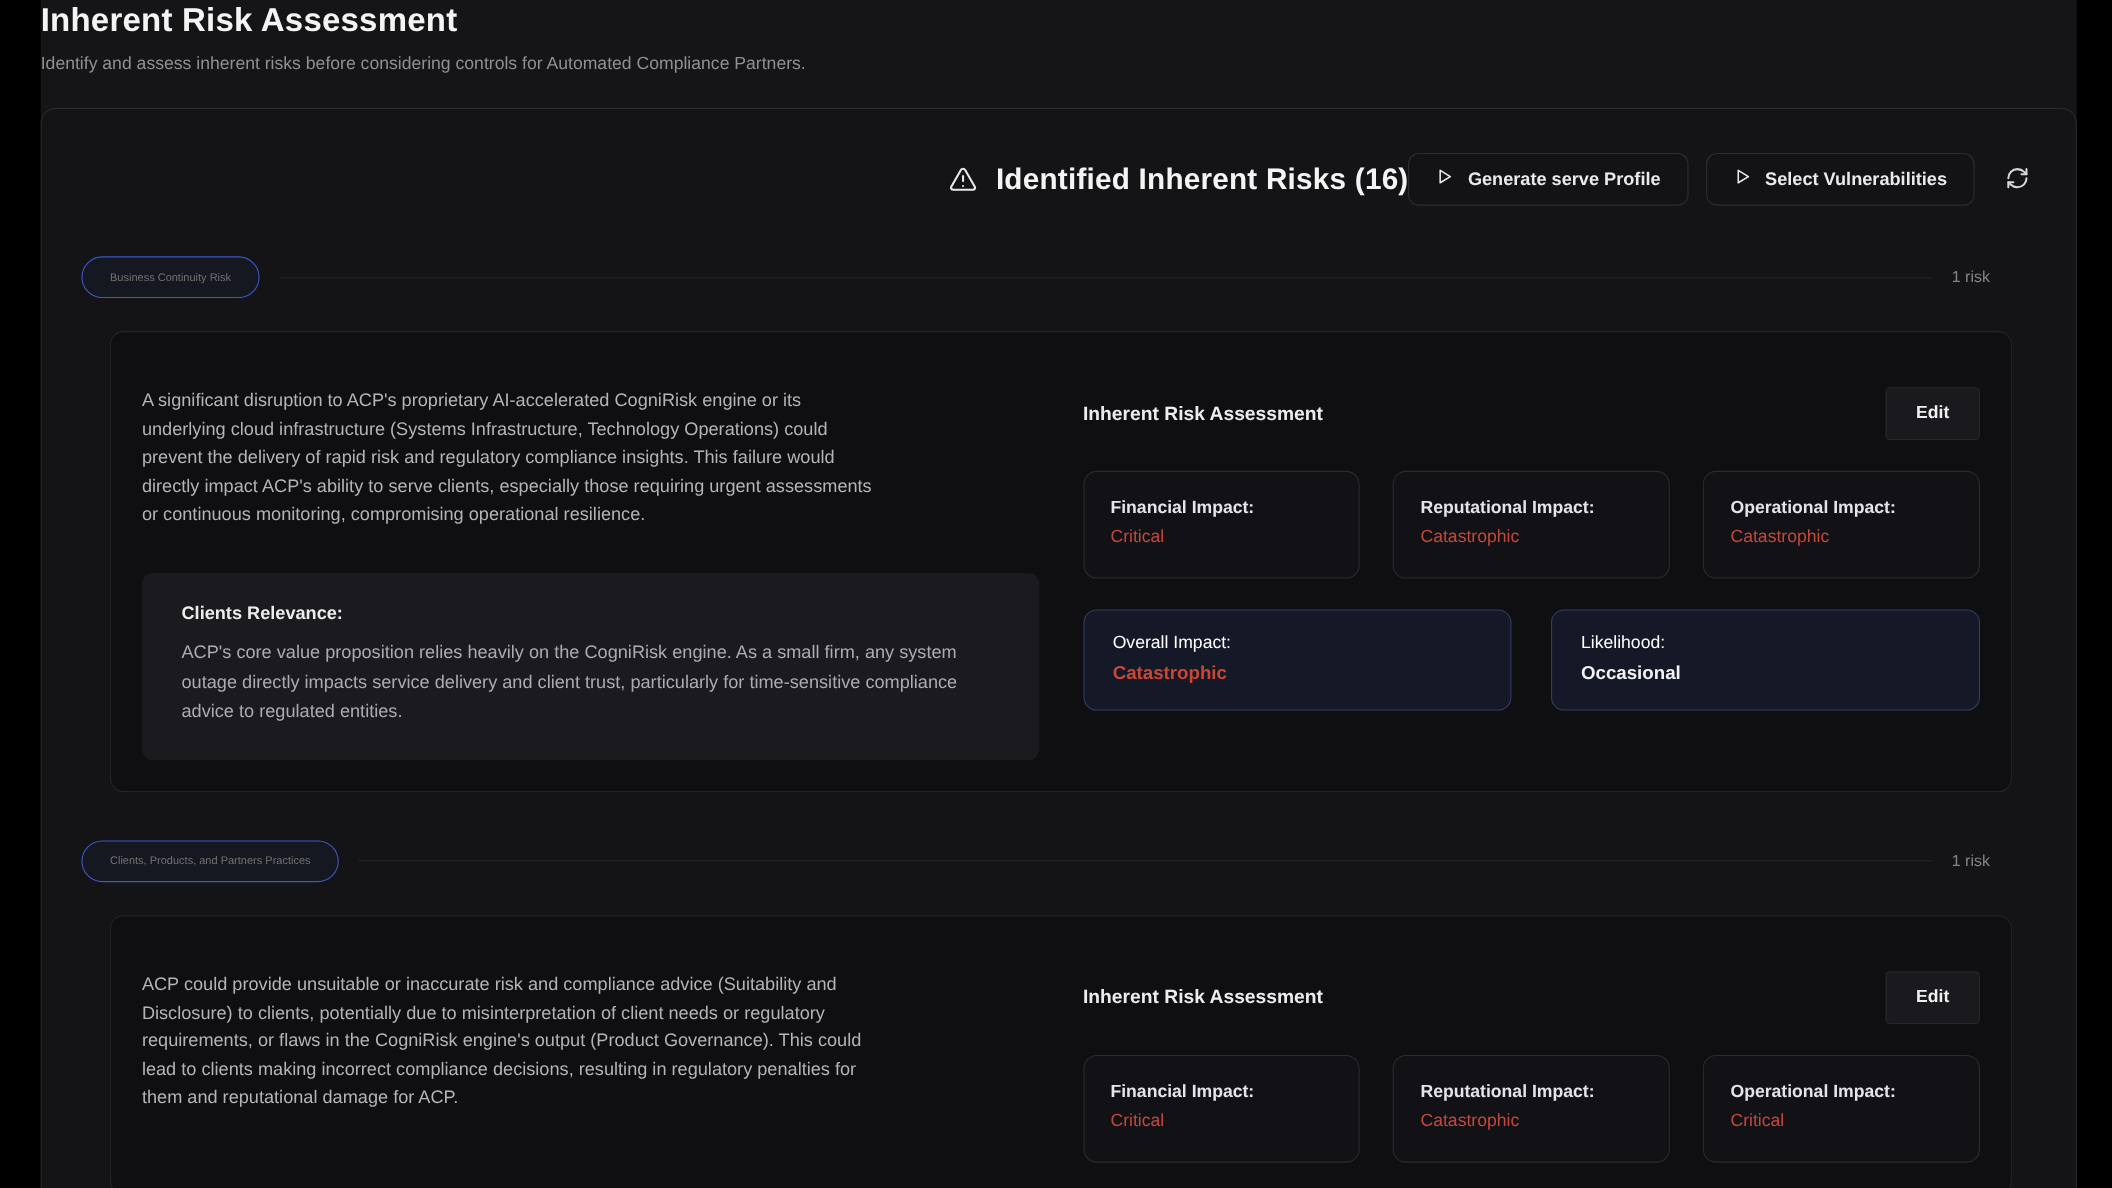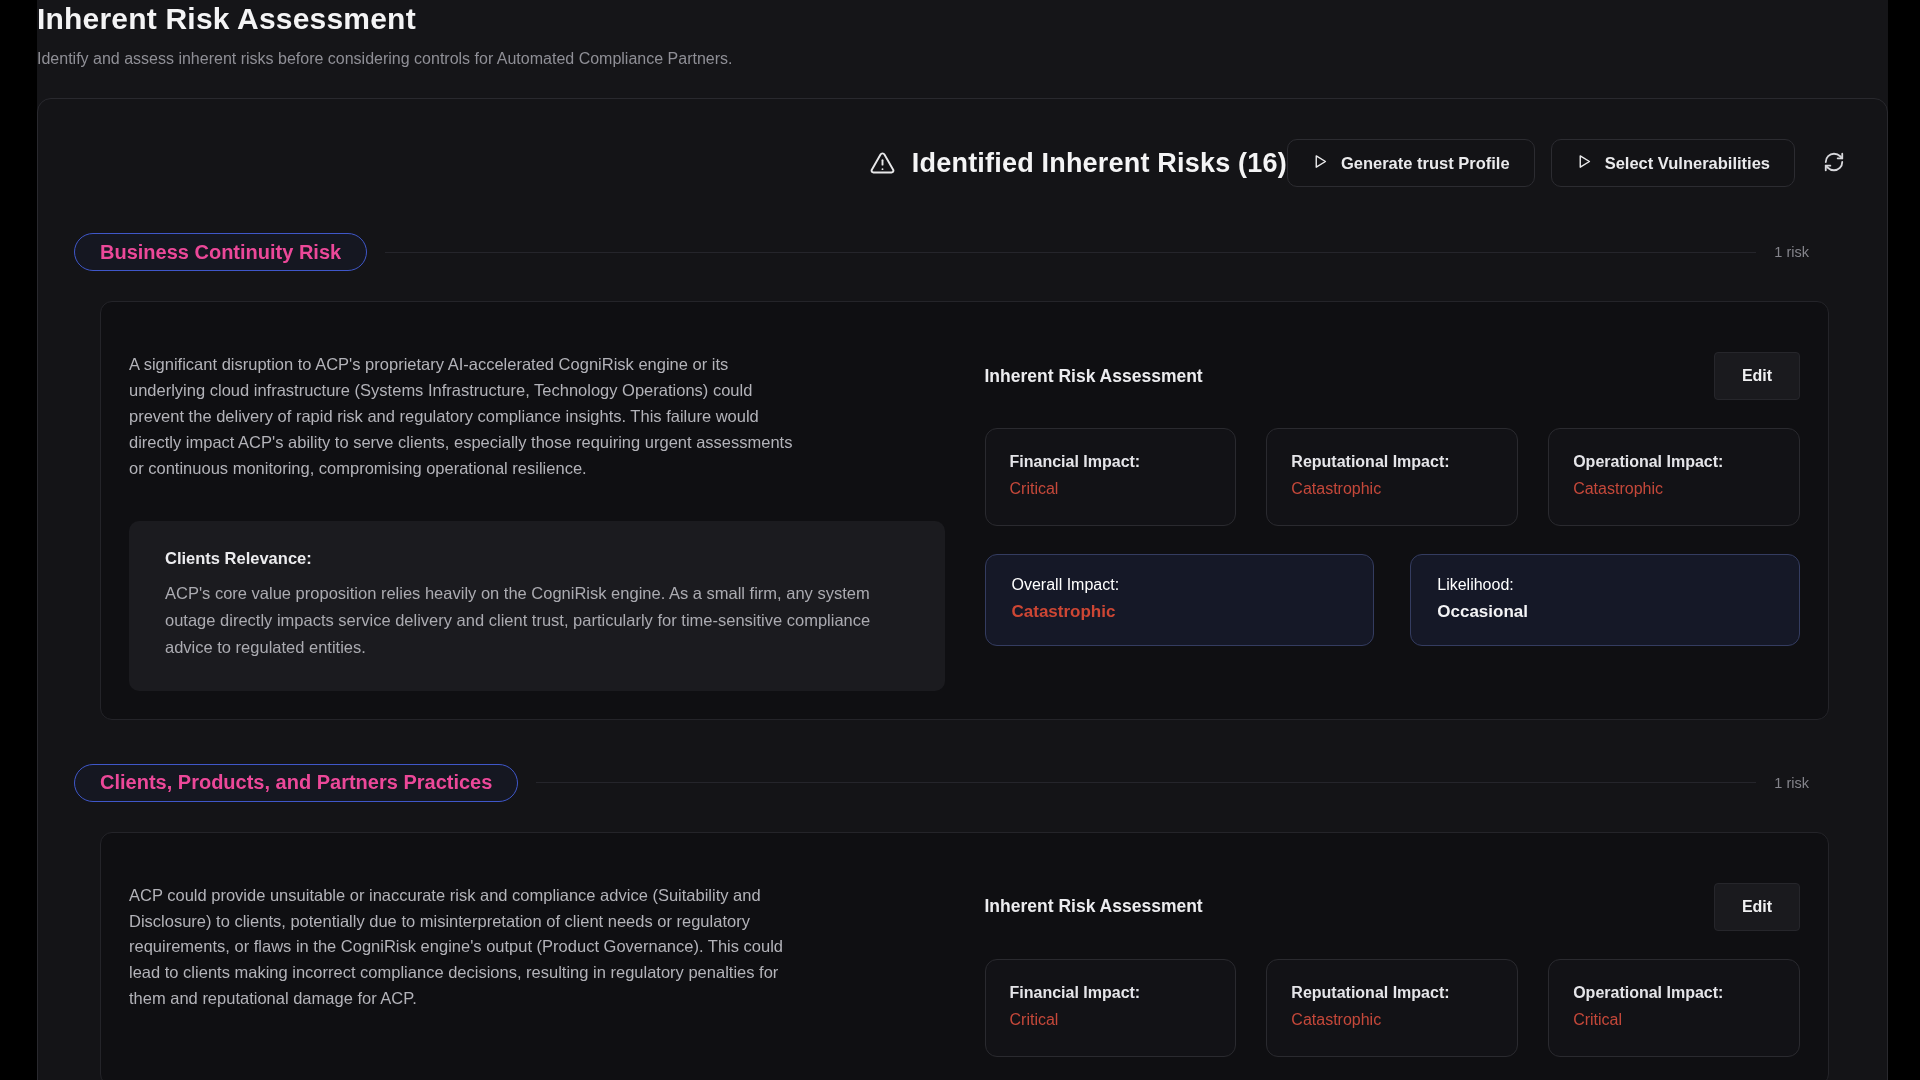--- a/index.html
+++ b/index.html
@@ -34,21 +34,21 @@
   .icon-btn {
     background:none; border:none; color:#d8d8dc; cursor:pointer;
     display:flex; align-items:center; margin-left:6px; padding:6px;
   }
 
   
   .cat-row { display:flex; align-items:center; gap:18px; margin-top:46px; padding:0 44px 0 2px; }
   .pill {
     display:flex; align-items:center; height:38px; padding:0 25px;
     border:1.5px solid #3f57c9; border-radius:999px; background:rgba(64,92,235,.05);
-    color:#ec4899; font-size:20px; font-weight:700; white-space:nowrap; cursor:default;
+    color:#737373; font-size:10px; font-weight:400; white-space:nowrap; cursor:default;
   }
   .cat-line { flex:1; height:1px; background:#25252b; }
   .cat-count { color:#84848b; font-size:14.5px; white-space:nowrap; }
 
   
   .risk-card {
     margin:30px 24px 0 28px; border:1px solid #242429; border-radius:12px;
     background:#0f0f12; padding:50px 28px 28px;
     display:grid; grid-template-columns:1fr 1fr; gap:40px; align-items:start;
   }
@@ -103,21 +103,21 @@
         </span>
         <h2 class="panel-heading">Identified Inherent Risks (16)</h2>
       </div>
       <div class="actions">
         <button class="btn">
           <span>
             <svg width="17" height="17" viewBox="0 0 24 24" fill="none" stroke="#eaeaec" stroke-width="2" stroke-linejoin="round">
               <polygon points="6 4 19 12 6 20 6 4"></polygon>
             </svg>
           </span>
-          <span>Generate trust Profile</span>
+          <span>Generate serve Profile</span>
         </button>
         <button class="btn">
           <span>
             <svg width="17" height="17" viewBox="0 0 24 24" fill="none" stroke="#eaeaec" stroke-width="2" stroke-linejoin="round">
               <polygon points="6 4 19 12 6 20 6 4"></polygon>
             </svg>
           </span>
           <span>Select Vulnerabilities</span>
         </button>
         <button class="icon-btn">

